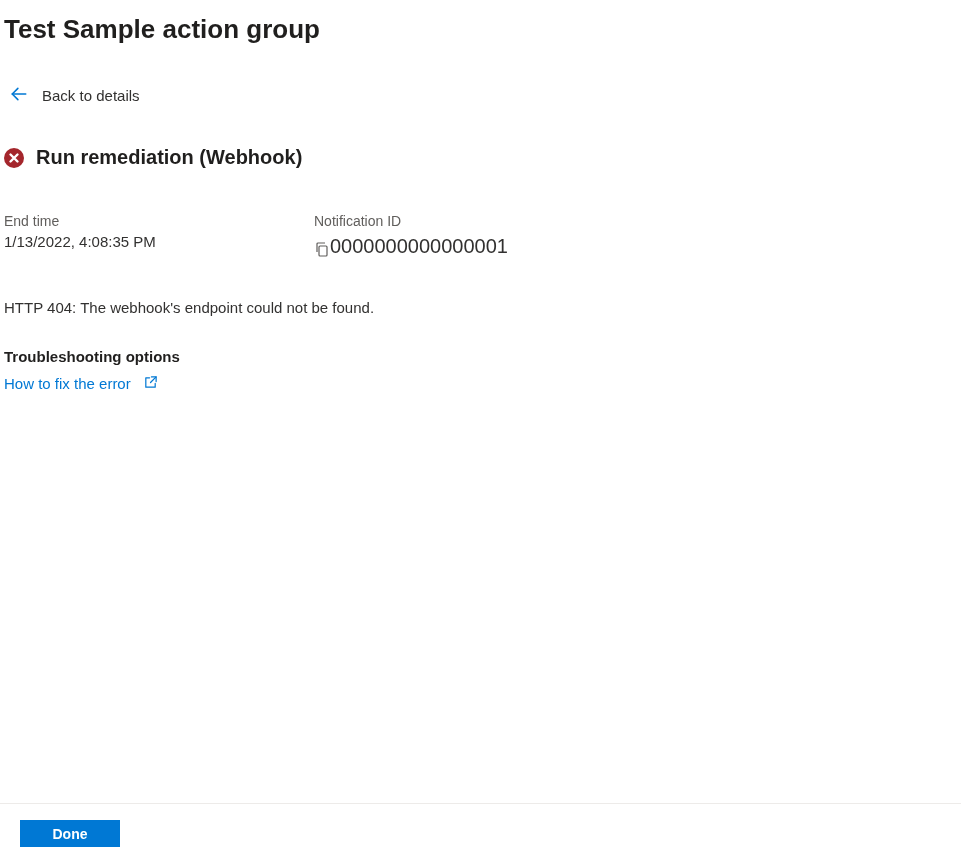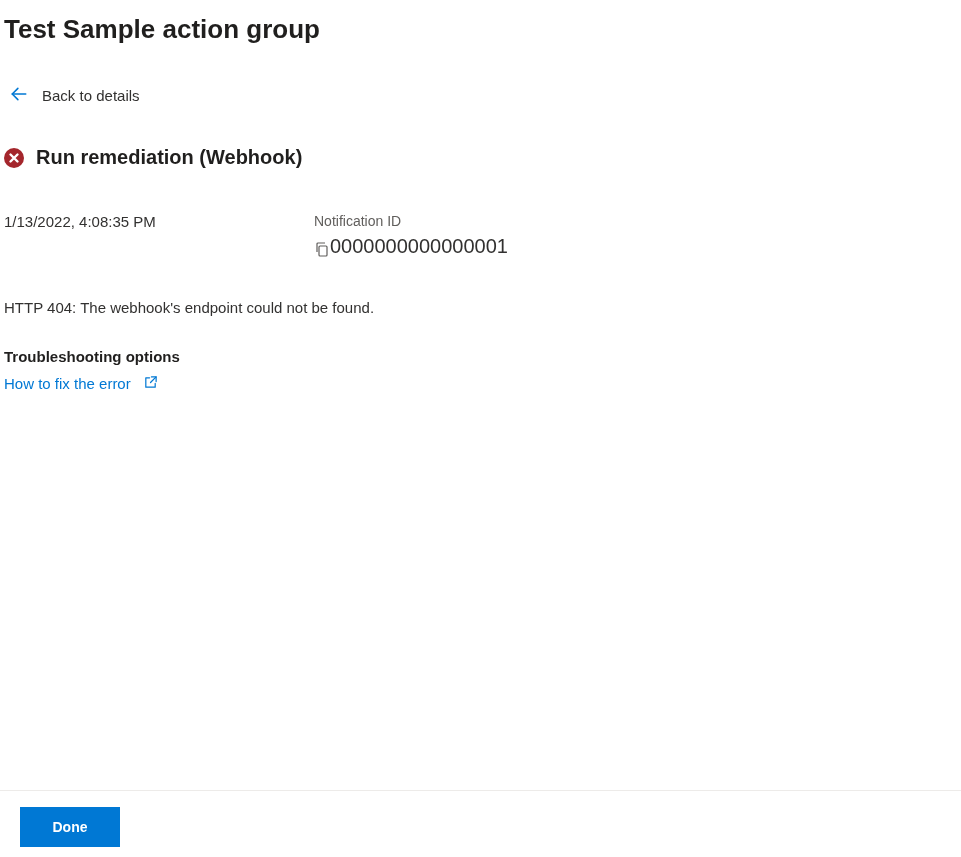--- a/index.html
+++ b/index.html
@@ -111,21 +111,21 @@
     background: #fff;
   }
   .primary-btn {
     background: #0078d4;
     color: #ffffff;
     border: none;
     font-size: 14px;
     font-weight: 600;
     padding: 6px 22px;
     min-width: 100px;
-    height: 40px;
+    height: 27px;
     cursor: pointer;
     font-family: inherit;
   }
 </style>
 </head>
 <body>
 
 <div class="page">
 
   <h1 class="title">Test Sample action group</h1>
@@ -145,20 +145,21 @@
       <svg viewBox="0 0 20 20">
         <circle cx="10" cy="10" r="10" fill="#a4262c"></circle>
         <path d="M6.5 6.5 L13.5 13.5 M13.5 6.5 L6.5 13.5" stroke="#ffffff" stroke-width="2.4" stroke-linecap="round"></path>
       </svg>
     </span>
     <span class="label">Run remediation (Webhook)</span>
   </div>
 
   <div class="meta-grid">
     <div class="meta-col end">
+      <div class="meta-label">End time</div>
       <div class="meta-value">1/13/2022, 4:08:35 PM</div>
     </div>
     <div class="meta-col nid">
       <div class="meta-label">Notification ID</div>
       <div class="nid-value-row">
         <span class="copy-icon">
           <svg viewBox="0 0 16 16" fill="none" stroke="#605e5c" stroke-width="1.2">
             <rect x="5" y="5" width="8" height="10" rx="1"></rect>
             <path d="M3 11 V3 a1 1 0 0 1 1 -1 h7"></path>
           </svg>

